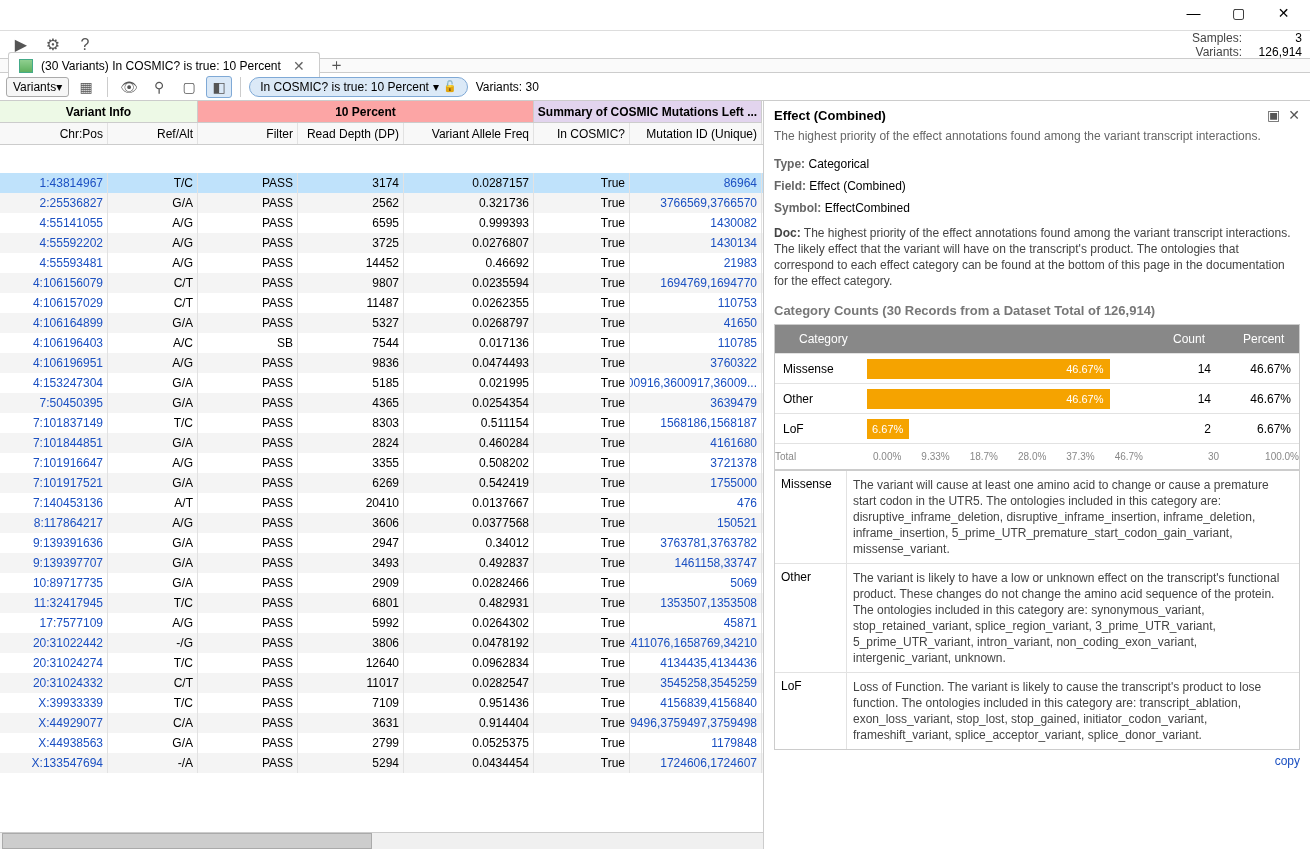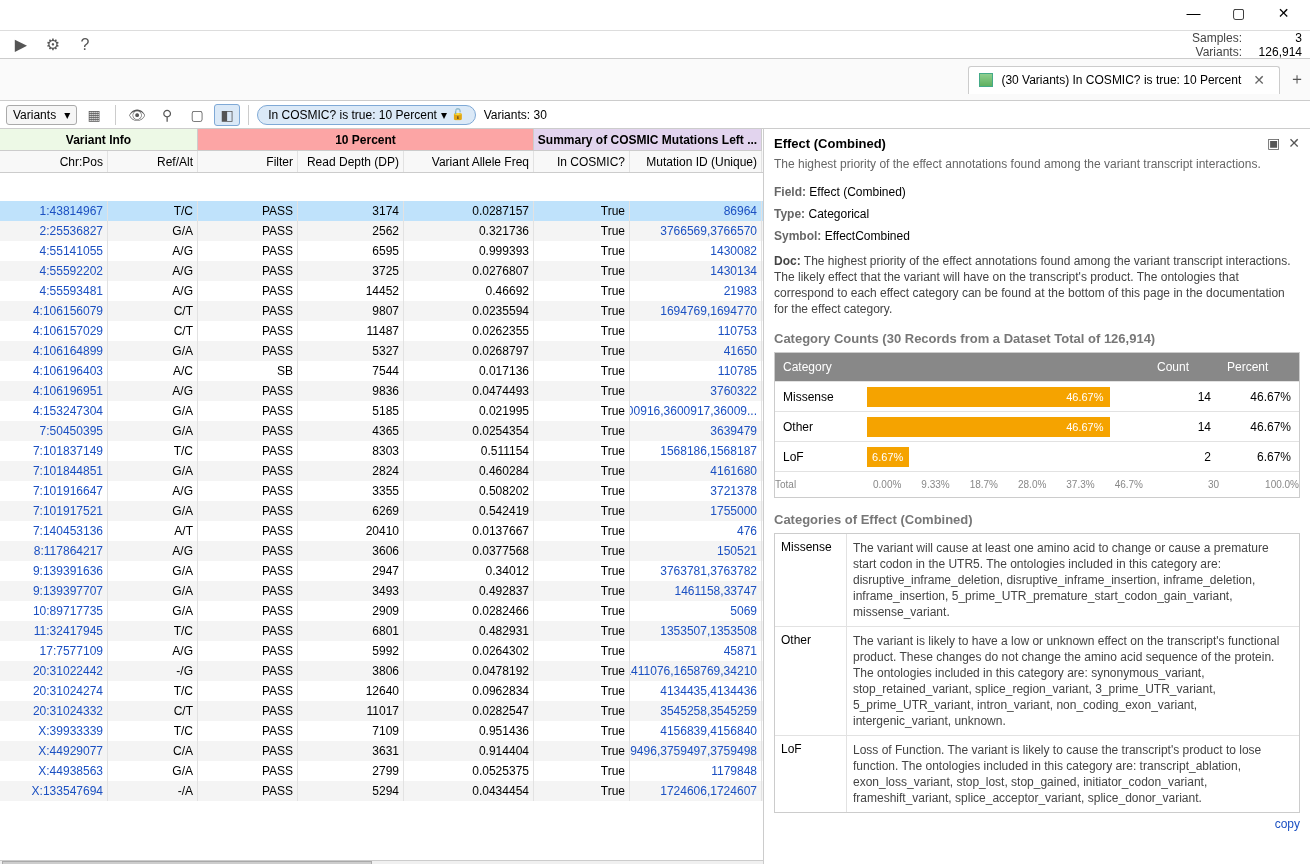--- a/index.html
+++ b/index.html
@@ -5,27 +5,27 @@
   *{box-sizing:border-box;margin:0;padding:0;}
   html,body{width:1310px;height:864px;font-family:Arial,Helvetica,sans-serif;font-size:12px;background:#fff;overflow:hidden;}
   .titlebar{height:30px;display:flex;justify-content:flex-end;align-items:flex-start;padding-right:4px;}
   .titlebar .winbtn{width:45px;height:26px;display:flex;align-items:center;justify-content:center;font-size:14px;cursor:pointer;}
   .toolbar{height:28px;border-top:1px solid #ddd;display:flex;align-items:center;padding:0 8px;gap:6px;}
   .toolbar .icon-btn{width:26px;height:22px;display:flex;align-items:center;justify-content:center;font-size:16px;color:#555;cursor:pointer;}
   .toolbar .spacer{flex:1;}
   .tb-right{font-size:12px;text-align:right;line-height:14px;}
   .tb-right .lbl{color:#444;display:inline-block;width:60px;text-align:right;}
   .tb-right .val{display:inline-block;width:60px;text-align:right;}
-  .tabbar{height:43px;border-top:1px solid #ccc;border-bottom:1px solid #ccc;display:flex;align-items:center;padding-left:8px;background:#fafafa;justify-content:flex-end;}
+  .tabbar{height:15px;border-top:1px solid #ccc;border-bottom:1px solid #ccc;display:flex;align-items:center;padding-left:8px;background:#fafafa;}
   .tab{height:28px;display:flex;align-items:center;gap:8px;padding:0 10px;border:1px solid #ccc;border-bottom:none;background:#fff;border-top-left-radius:3px;border-top-right-radius:3px;}
   .tab .tab-icon{width:14px;height:14px;background:linear-gradient(#8fcf8f,#5fb05f);border:1px solid #4a8;}
   .tab .close{font-size:14px;color:#666;cursor:pointer;padding:0 4px;}
   .tab-add{width:26px;height:22px;display:flex;align-items:center;justify-content:center;font-size:16px;color:#555;cursor:pointer;margin-left:4px;}
   .subbar{height:28px;border-bottom:1px solid #ccc;display:flex;align-items:center;padding:0 6px;gap:4px;}
-  .subbar .combo{border:1px solid #aaa;border-radius:3px;padding:2px 6px;display:flex;align-items:center;gap:8px;background:#f6f6f6;cursor:pointer;}
+  .subbar .combo{border:1px solid #aaa;border-radius:3px;padding:2px 6px;display:flex;align-items:center;gap:0;background:#f6f6f6;cursor:pointer;}
   .subbar .icon-btn{width:26px;height:22px;display:flex;align-items:center;justify-content:center;font-size:14px;color:#555;cursor:pointer;border-radius:3px;}
   .subbar .active{background:#dbe9f7;border:1px solid #7fa9d6;}
   .subbar .divider{width:1px;height:20px;background:#ccc;margin:0 4px;}
   .chip{border:1px solid #7fa9d6;border-radius:10px;background:#dbe9f7;padding:2px 10px;display:flex;align-items:center;gap:4px;cursor:pointer;}
   .chip .lock{font-size:11px;}
   .main{display:flex;height:calc(864px - 30px - 28px - 30px - 28px);width:100%;}
   .left{flex:0 0 764px;border-right:1px solid #ccc;display:flex;flex-direction:column;}
   .hgroup{display:flex;height:22px;}
   .hgroup .g{display:flex;align-items:center;justify-content:center;font-weight:bold;border-right:1px solid #ccc;border-bottom:1px solid #ccc;}
   .g-info{width:198px;background:#edf9e6;}
@@ -51,21 +51,21 @@
   .right-head .ctrls{display:flex;gap:8px;}
   .right-head .ctrls span{cursor:pointer;font-size:14px;color:#555;}
   .right-sub{color:#666;margin:6px 0 10px 0;}
   .kv{margin:4px 0;font-size:12px;}
   .kv b{color:#666;font-weight:bold;}
   .doc{margin-top:6px;color:#444;line-height:16px;}
 
   .sec-title{font-weight:bold;color:#777;margin-top:14px;margin-bottom:6px;font-size:13px;}
   .cat-table{border:1px solid #ccc;width:100%;}
   .cat-head{display:flex;background:#888;color:#fff;height:28px;}
-  .cat-head .ch{display:flex;align-items:center;padding:0 8px;}
+  .cat-head .ch{display:flex;align-items:center;padding:0 24px;}
   .ch-cat{width:92px;} .ch-bar{flex:1;} .ch-cnt{width:70px;} .ch-pct{width:80px;}
   .cat-row{display:flex;height:30px;border-top:1px solid #e2e2e2;align-items:center;}
   .cat-row .cc{padding:0 8px;}
   .cc-cat{width:92px;}
   .cc-bar{flex:1;position:relative;height:22px;}
   .cc-bar .bar{position:absolute;top:1px;left:0;height:20px;background:#f5a300;display:flex;align-items:center;justify-content:flex-end;color:#fff;padding-right:6px;font-size:11px;}
   .cc-cnt{width:70px;text-align:right;}
   .cc-pct{width:80px;text-align:right;}
   .cat-foot{display:flex;height:26px;border-top:1px solid #e2e2e2;color:#888;font-size:10px;align-items:center;}
   .ticks{flex:1;display:flex;justify-content:space-between;padding:0 6px;}
@@ -422,22 +422,22 @@
 
   <div class="right">
     <div class="right-head">
       <h3>Effect (Combined)</h3>
       <div class="ctrls">
         <span>▣</span>
         <span>✕</span>
       </div>
     </div>
     <div class="right-sub">The highest priority of the effect annotations found among the variant transcript interactions.</div>
+    <div class="kv"><b>Type:</b> <span>Categorical</span></div>
     <div class="kv"><b>Field:</b> <span>Effect (Combined)</span></div>
-    <div class="kv"><b>Type:</b> <span>Categorical</span></div>
     <div class="kv"><b>Symbol:</b> <span>EffectCombined</span></div>
     <div class="doc"><b>Doc:</b> <span>The highest priority of the effect annotations found among the variant transcript interactions. The likely effect that the variant will have on the transcript's product. The ontologies that correspond to each effect category can be found at the bottom of this page in the documentation for the effect category.</span></div>
 
     <div class="sec-title">Category Counts (30 Records from a Dataset Total of 126,914)</div>
     <div class="cat-table">
       <div class="cat-head">
         <div class="ch ch-cat">Category</div>
         <div class="ch ch-bar"></div>
         <div class="ch ch-cnt">Count</div>
         <div class="ch ch-pct">Percent</div>
@@ -476,21 +476,20 @@
             <span>18.7%</span>
             <span>28.0%</span>
             <span>37.3%</span>
             <span>46.7%</span>
           </div>
         <div class="cc cc-cnt">30</div>
         <div class="cc cc-pct">100.0%</div>
       </div>
     </div>
 
-    <div class="sec-title">Categories of Effect (Combined)</div>
     <div class="eff-table" id="efftable">
         <div class="eff-row">
           <div class="eff-cat">Missense</div>
           <div class="eff-desc">The variant will cause at least one amino acid to change or cause a premature start codon in the UTR5. The ontologies included in this category are: disruptive_inframe_deletion, disruptive_inframe_insertion, inframe_deletion, inframe_insertion, 5_prime_UTR_premature_start_codon_gain_variant, missense_variant.</div>
         </div>
         <div class="eff-row">
           <div class="eff-cat">Other</div>
           <div class="eff-desc">The variant is likely to have a low or unknown effect on the transcript's functional product. These changes do not change the amino acid sequence of the protein. The ontologies included in this category are: synonymous_variant, stop_retained_variant, splice_region_variant, 3_prime_UTR_variant, 5_prime_UTR_variant, intron_variant, non_coding_exon_variant, intergenic_variant, unknown.</div>
         </div>
         <div class="eff-row">

